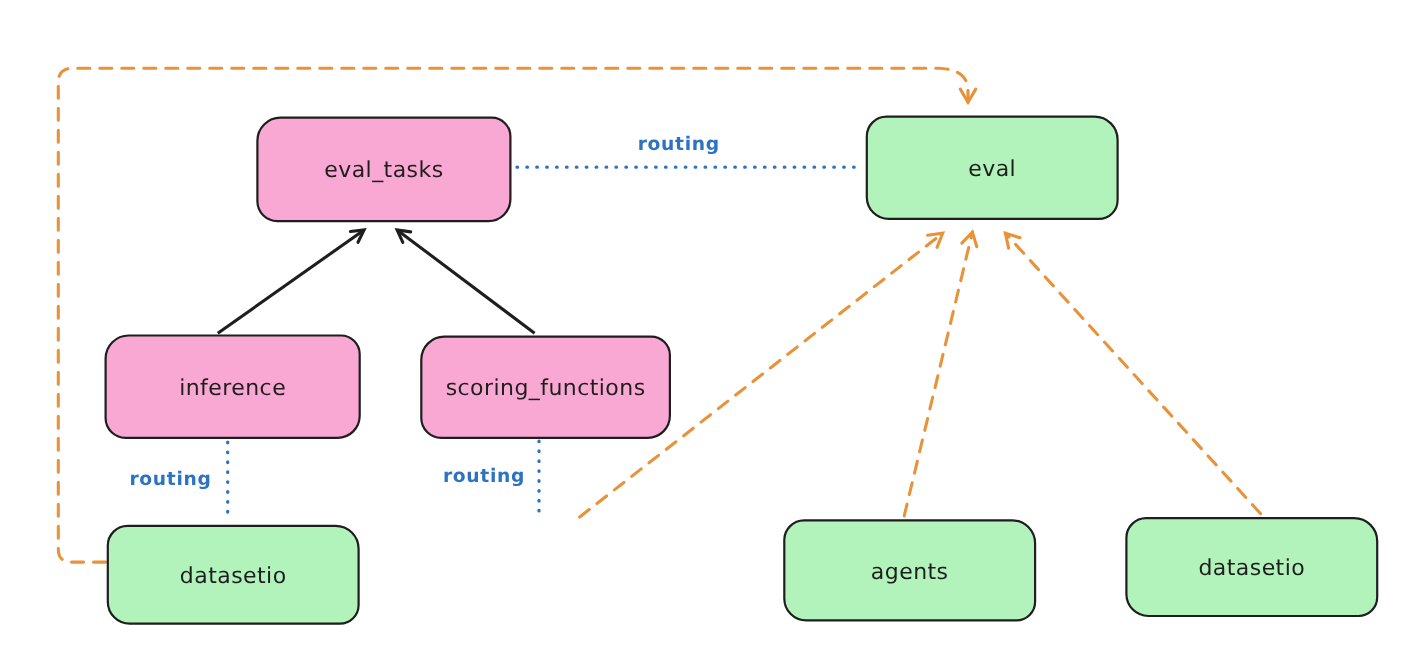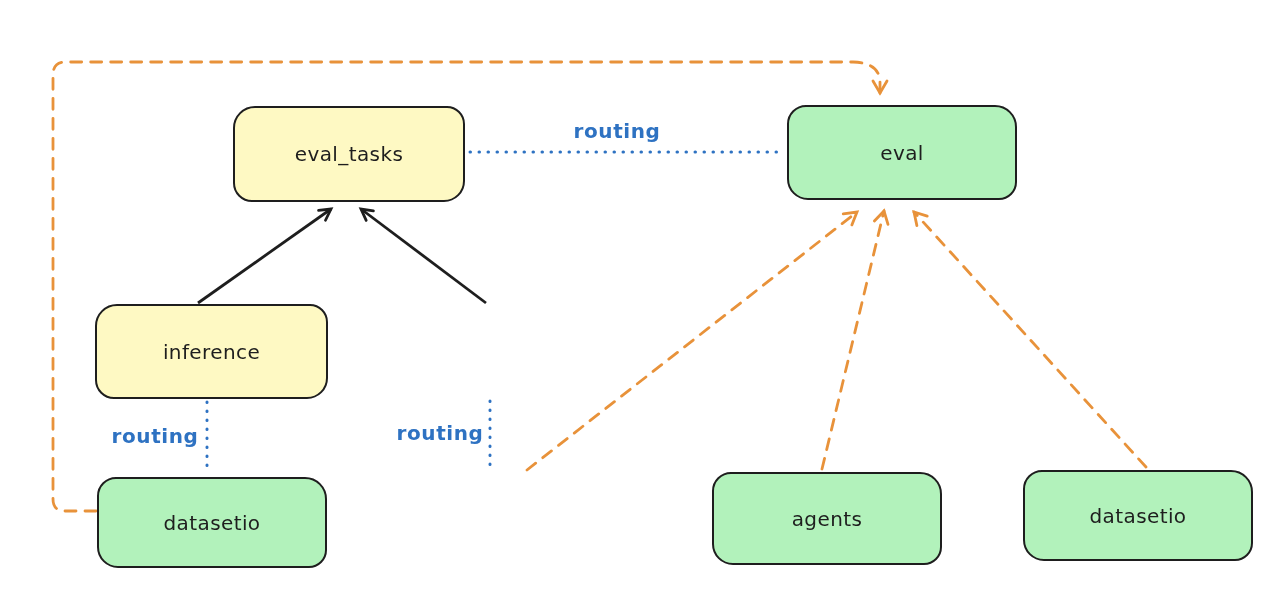--- a/index.html
+++ b/index.html
@@ -27,27 +27,27 @@
     position: absolute;
     box-sizing: border-box;
     border: 2.6px solid #1e1e1e;
     display: flex;
     align-items: center;
     justify-content: center;
     font-size: 20px;
     letter-spacing: 0.4px;
     color: #1e1e1e;
   }
-  .node.api      { background: #fef9c3; border-radius: 22px 18px 21px 19px; }
+  .node.api      { background: #f9a8d4; border-radius: 22px 18px 21px 19px; }
   .node.provider { background: #b2f2bb; border-radius: 19px 22px 18px 21px; }
   .edge-label {
     position: absolute;
     transform: translate(-50%, -50%);
     color: #2e72c2;
-    font-size: 20px;
+    font-size: 17px;
     font-weight: 600;
     letter-spacing: 0.6px;
     white-space: nowrap;
   }
 </style>
 </head>
 <body>
 
 <div class="canvas">
 
@@ -79,20 +79,23 @@
   </div>
 
   <div class="node provider" style="left:787px; top:105px; width:230px; height:95px;">
     <span>eval</span>
   </div>
 
   <div class="node api" style="left:95px; top:304px; width:233px; height:95px;">
     <span>inference</span>
   </div>
 
+  <div class="node api" style="left:382px; top:305px; width:228px; height:94px;">
+    <span>scoring_functions</span>
+  </div>
 
   <div class="node provider" style="left:97px; top:477px; width:230px; height:91px;text-align:right;">
     <span>datasetio</span>
   </div>
 
 
   <div class="node provider" style="left:712px; top:472px; width:230px; height:93px;">
     <span>agents</span>
   </div>
 

